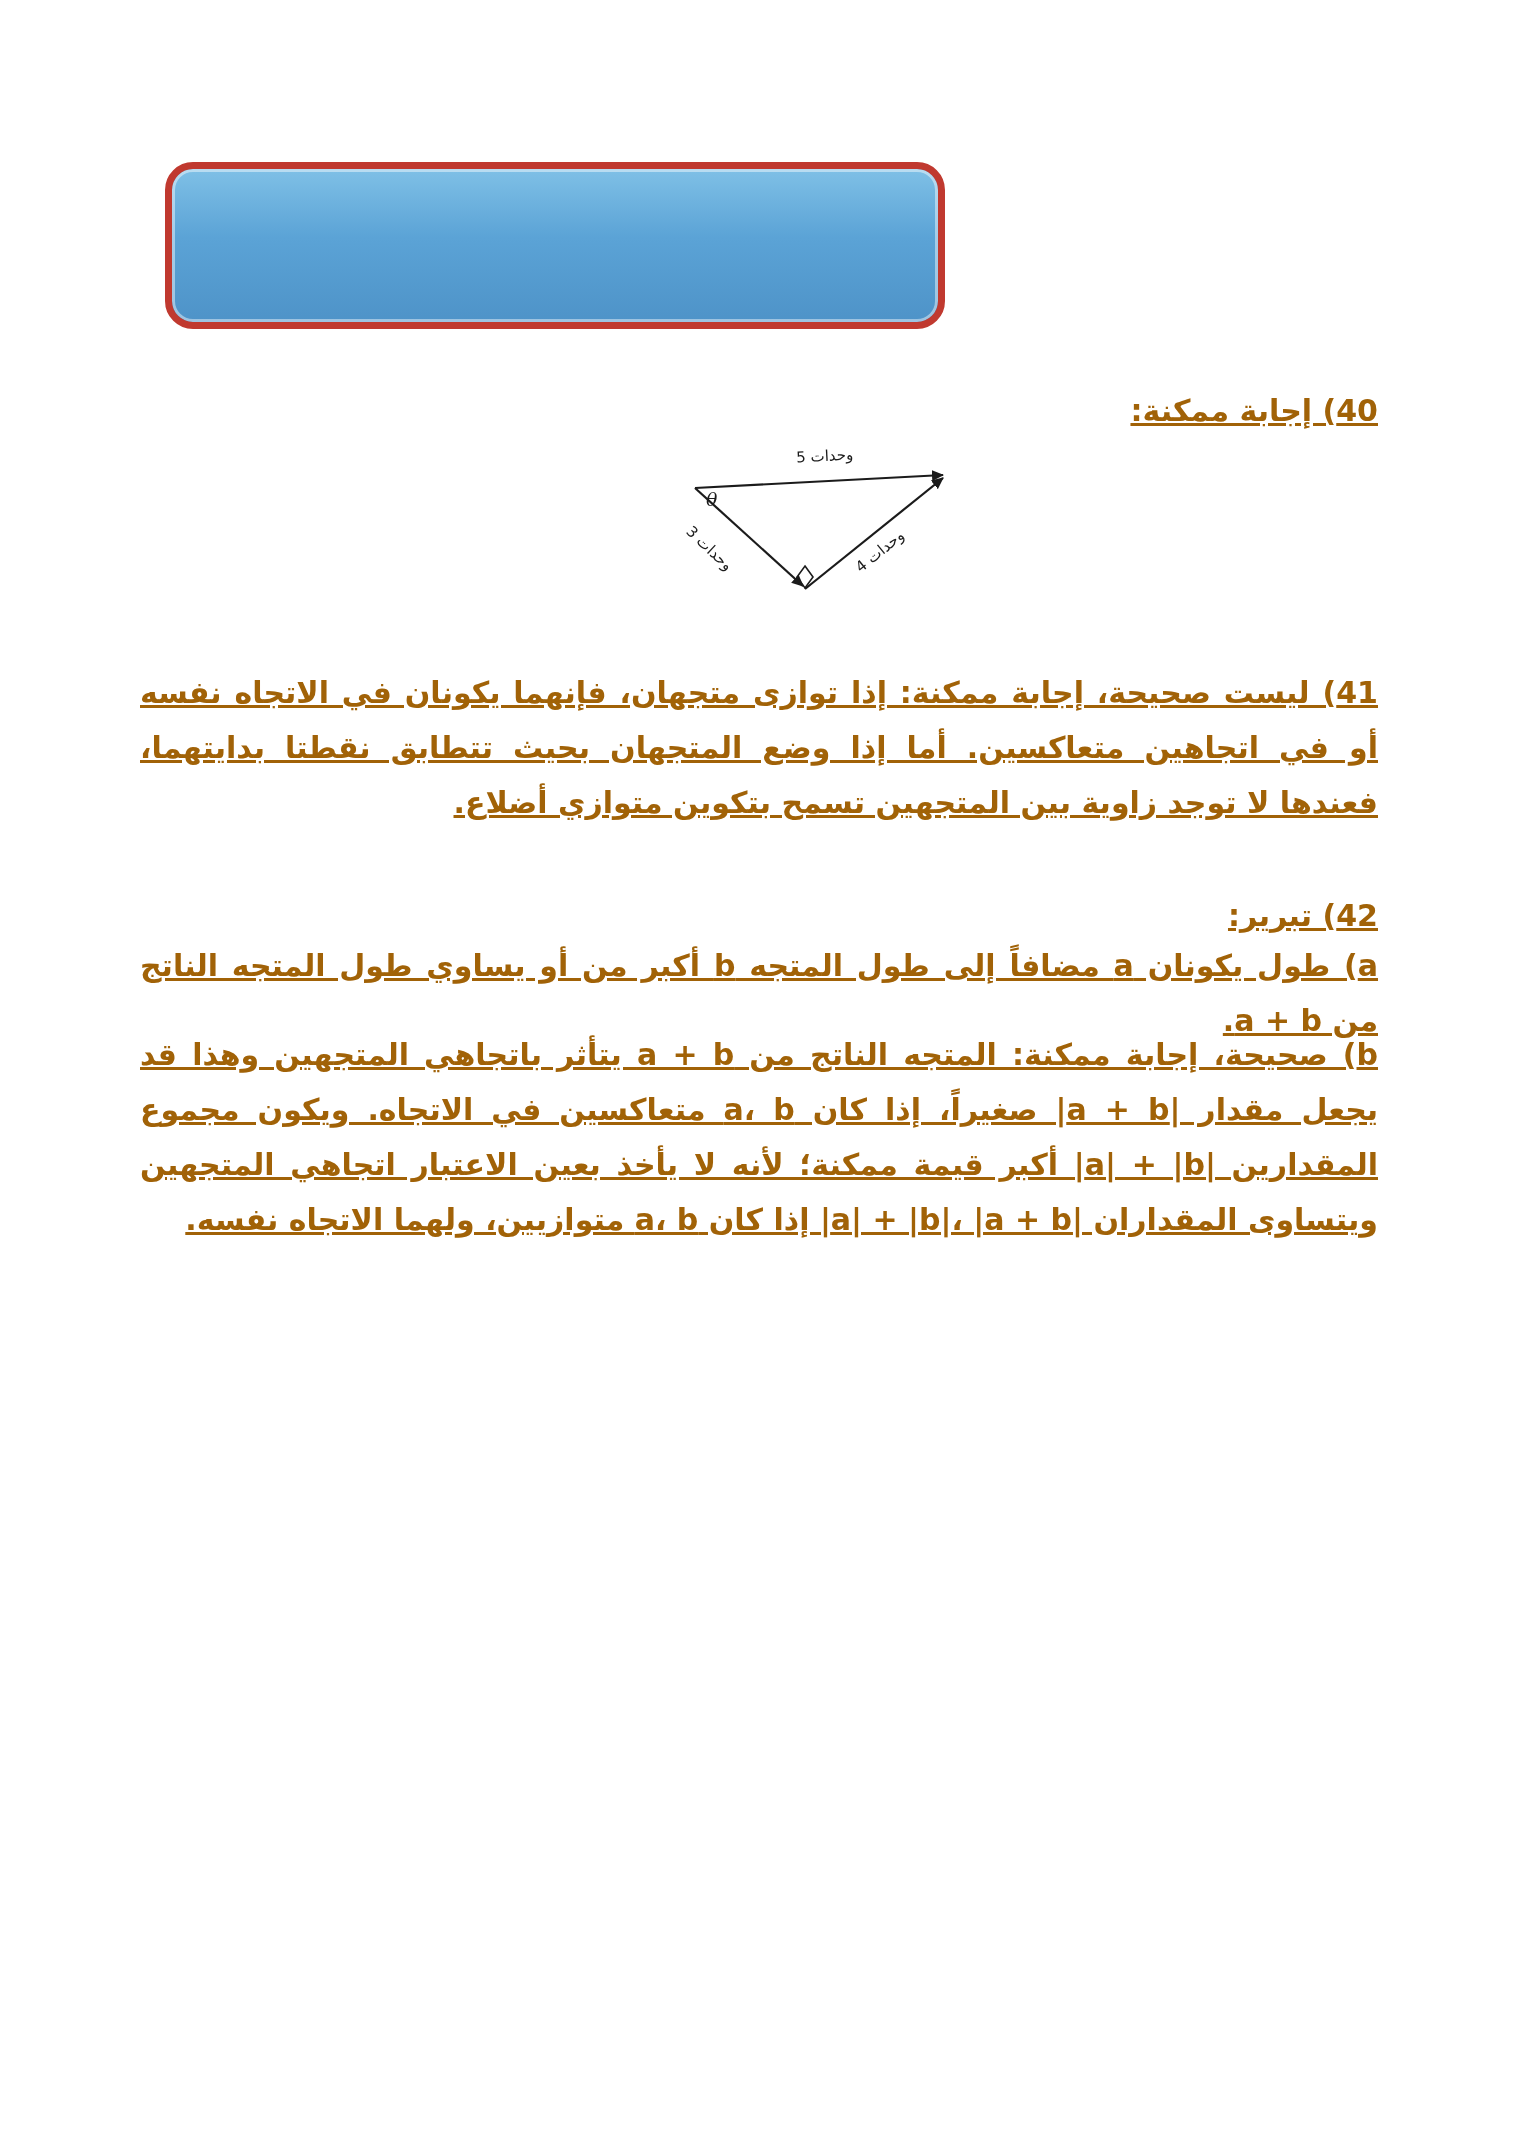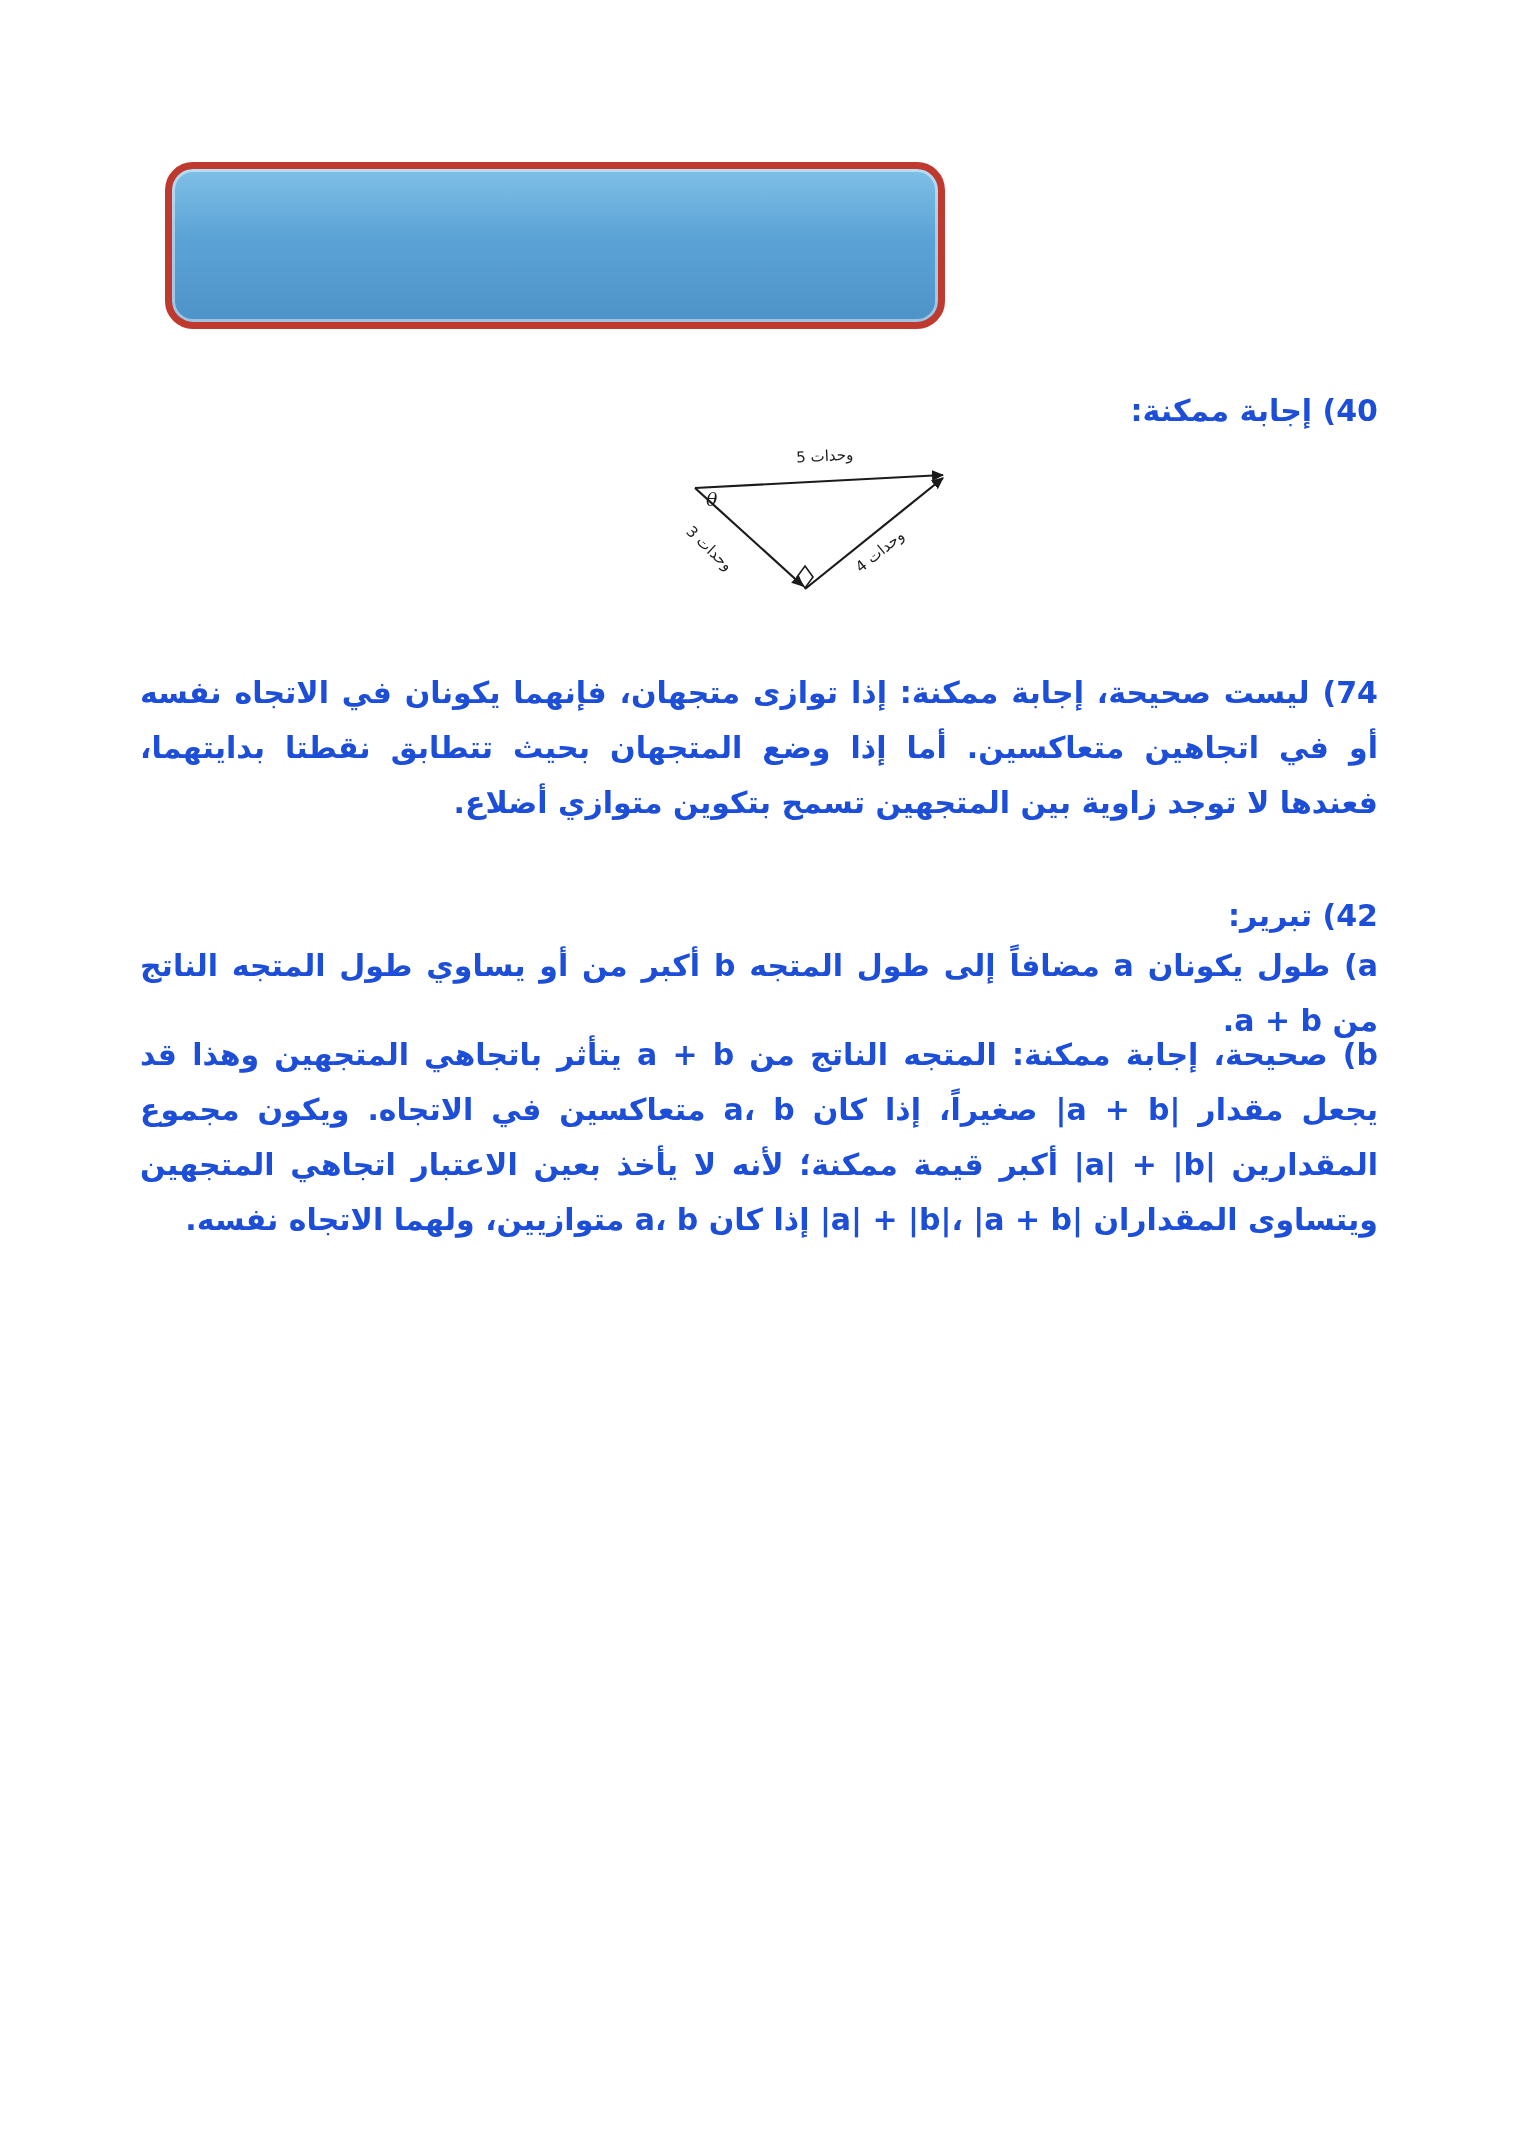--- a/index.html
+++ b/index.html
@@ -19,21 +19,21 @@
   .badge-word{
     position:absolute;left:14px;top:50%;transform:translateY(-50%);
     font-size:64px;font-weight:bold;color:#e02418;z-index:2;white-space:nowrap;
   }
   .banner-title{
     flex:1;text-align:center;font-size:52px;font-weight:bold;color:#17173a;
     padding-left:10px;padding-right:14px;white-space:nowrap;z-index:2;
   }
   .tblock{
     position:absolute;left:140px;width:1238px;direction:rtl;unicode-bidi:embed;
-    color:#1d4ed8;font-weight:bold;font-size:30px;line-height:55px;
+    color:#a16207;font-weight:bold;font-size:30px;line-height:55px;text-decoration:underline;
   }
   .heading{text-align:right;}
   .para{text-align:justify;}
   .diagram{position:absolute;left:640px;top:436px;width:330px;height:185px;}
   .diagram svg{overflow:visible;}
   .dlabel{font-size:15px;fill:#1b1b1b;font-weight:normal;}
   .theta{font-size:19px;font-style:italic;font-family:"DejaVu Serif",serif;fill:#1b1b1b;}
 </style>
 </head>
 <body>
@@ -54,19 +54,19 @@
     <line x1="55" y1="52" x2="163" y2="150" stroke="#1b1b1b" stroke-width="2.2" marker-end="url(#arw)"></line>
     <line x1="165" y1="153" x2="303" y2="42" stroke="#1b1b1b" stroke-width="2.2" marker-end="url(#arw)"></line>
     <polygon points="165,130 173,141 165,152 157,141" fill="none" stroke="#1b1b1b" stroke-width="1.6"></polygon>
     <text class="theta" x="66" y="70">θ</text>
     <text class="dlabel" x="185" y="25" text-anchor="middle" direction="ltr" transform="rotate(-3 185 25)">5 وحدات</text>
     <text class="dlabel" x="66" y="116" text-anchor="middle" direction="ltr" transform="rotate(43 66 116)">3 وحدات</text>
     <text class="dlabel" x="243" y="119" text-anchor="middle" direction="ltr" transform="rotate(-39 243 119)">4 وحدات</text>
   </svg>
 </div>
 
-<div class="tblock para" style="top:665px;">74) ليست صحيحة، إجابة ممكنة: إذا توازى متجهان، فإنهما يكونان في الاتجاه نفسه أو في اتجاهين متعاكسين. أما إذا وضع المتجهان بحيث تتطابق نقطتا بدايتهما، فعندها لا توجد زاوية بين المتجهين تسمح بتكوين متوازي أضلاع.</div>
+<div class="tblock para" style="top:665px;">41) ليست صحيحة، إجابة ممكنة: إذا توازى متجهان، فإنهما يكونان في الاتجاه نفسه أو في اتجاهين متعاكسين. أما إذا وضع المتجهان بحيث تتطابق نقطتا بدايتهما، فعندها لا توجد زاوية بين المتجهين تسمح بتكوين متوازي أضلاع.</div>
 
 <div class="tblock heading" style="top:888px;">42) تبرير:</div>
 
 <div class="tblock para" style="top:938px;">a) طول يكونان a مضافاً إلى طول المتجه b أكبر من أو يساوي طول المتجه الناتج من a + b.</div>
 
 <div class="tblock para" style="top:1027px;">b) صحيحة، إجابة ممكنة: المتجه الناتج من a + b يتأثر باتجاهي المتجهين وهذا قد يجعل مقدار |a + b| صغيراً، إذا كان a، b متعاكسين في الاتجاه. ويكون مجموع المقدارين |a| + |b| أكبر قيمة ممكنة؛ لأنه لا يأخذ بعين الاعتبار اتجاهي المتجهين ويتساوى المقداران |a| + |b|، |a + b| إذا كان a، b متوازيين، ولهما الاتجاه نفسه.</div>
 
 </body></html>

